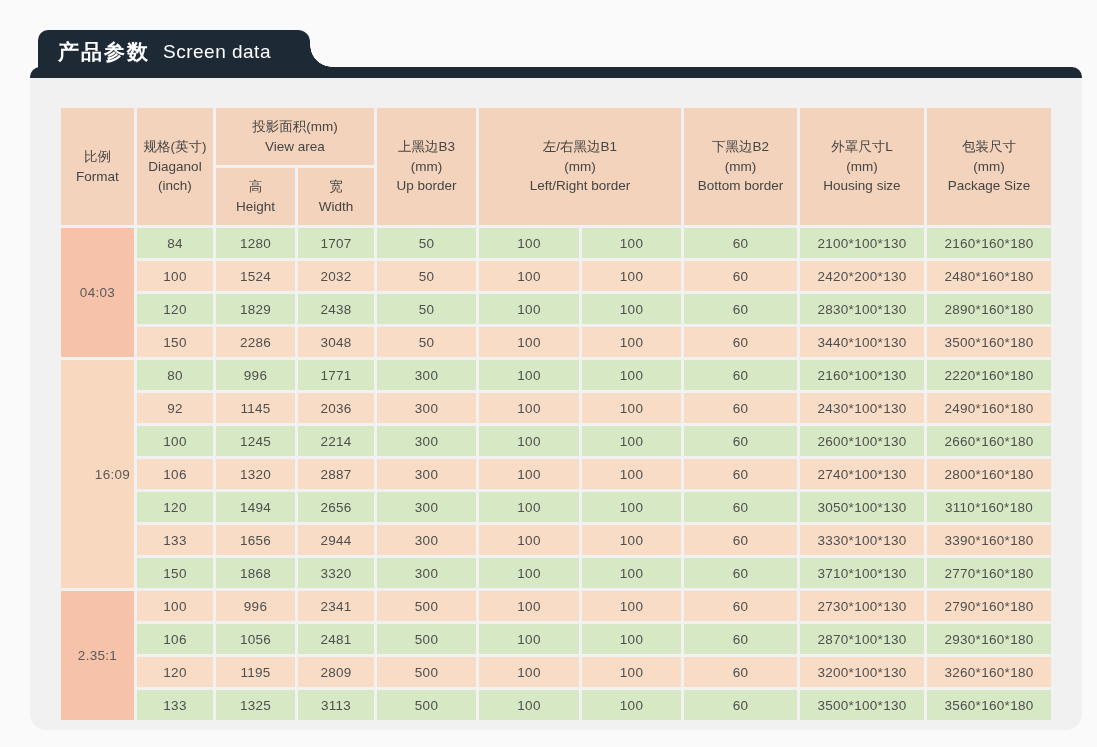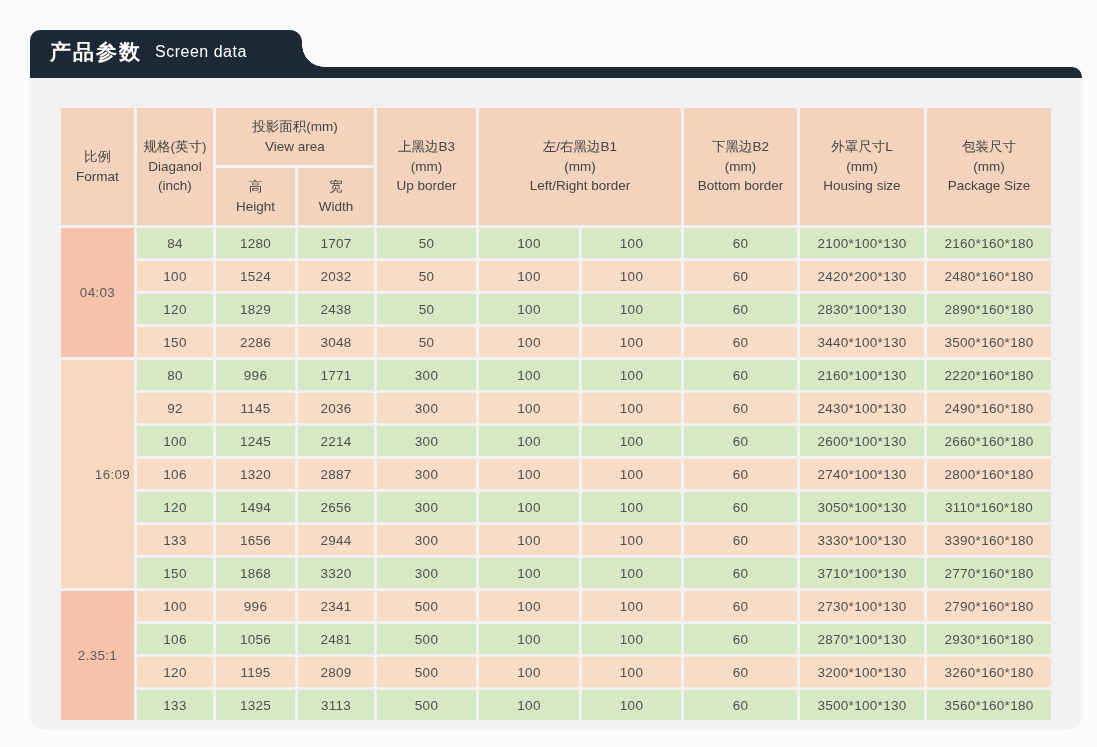--- a/index.html
+++ b/index.html
@@ -10,26 +10,26 @@
   }
   *{box-sizing:border-box;}
   html,body{margin:0;padding:0;}
   body{
     width:1097px;height:747px;position:relative;overflow:hidden;
     background:var(--page);
     font-family:"Liberation Sans","DejaVu Sans",sans-serif;
   }
   
   .tab{
-    position:absolute;left:30px;top:30px;width:272px;height:48px;z-index:3;
+    position:absolute;left:38px;top:30px;width:272px;height:48px;z-index:3;
     background:var(--navy);border-radius:10px 12px 0 0;
     display:flex;align-items:center;padding:0 0 4px 20px;
   }
   .tab-zh{font-size:21px;font-weight:bold;color:var(--tab-text);letter-spacing:2px;}
-  .tab-en{font-size:16px;color:var(--tab-text);margin-left:13px;letter-spacing:0.5px;}
+  .tab-en{font-size:19px;color:var(--tab-text);margin-left:13px;letter-spacing:0.5px;}
   .tab-fillet{
     position:absolute;right:-22px;bottom:11px;width:22px;height:22px;
     background:radial-gradient(circle at 100% 0%, rgba(0,0,0,0) 21.5px, var(--navy) 22px);
   }
   
   .panel{
     position:absolute;left:30px;top:67px;width:1052px;height:663px;z-index:1;
     background:var(--panel);
     border-top:11px solid var(--navy);
     border-radius:10px 10px 16px 16px;

